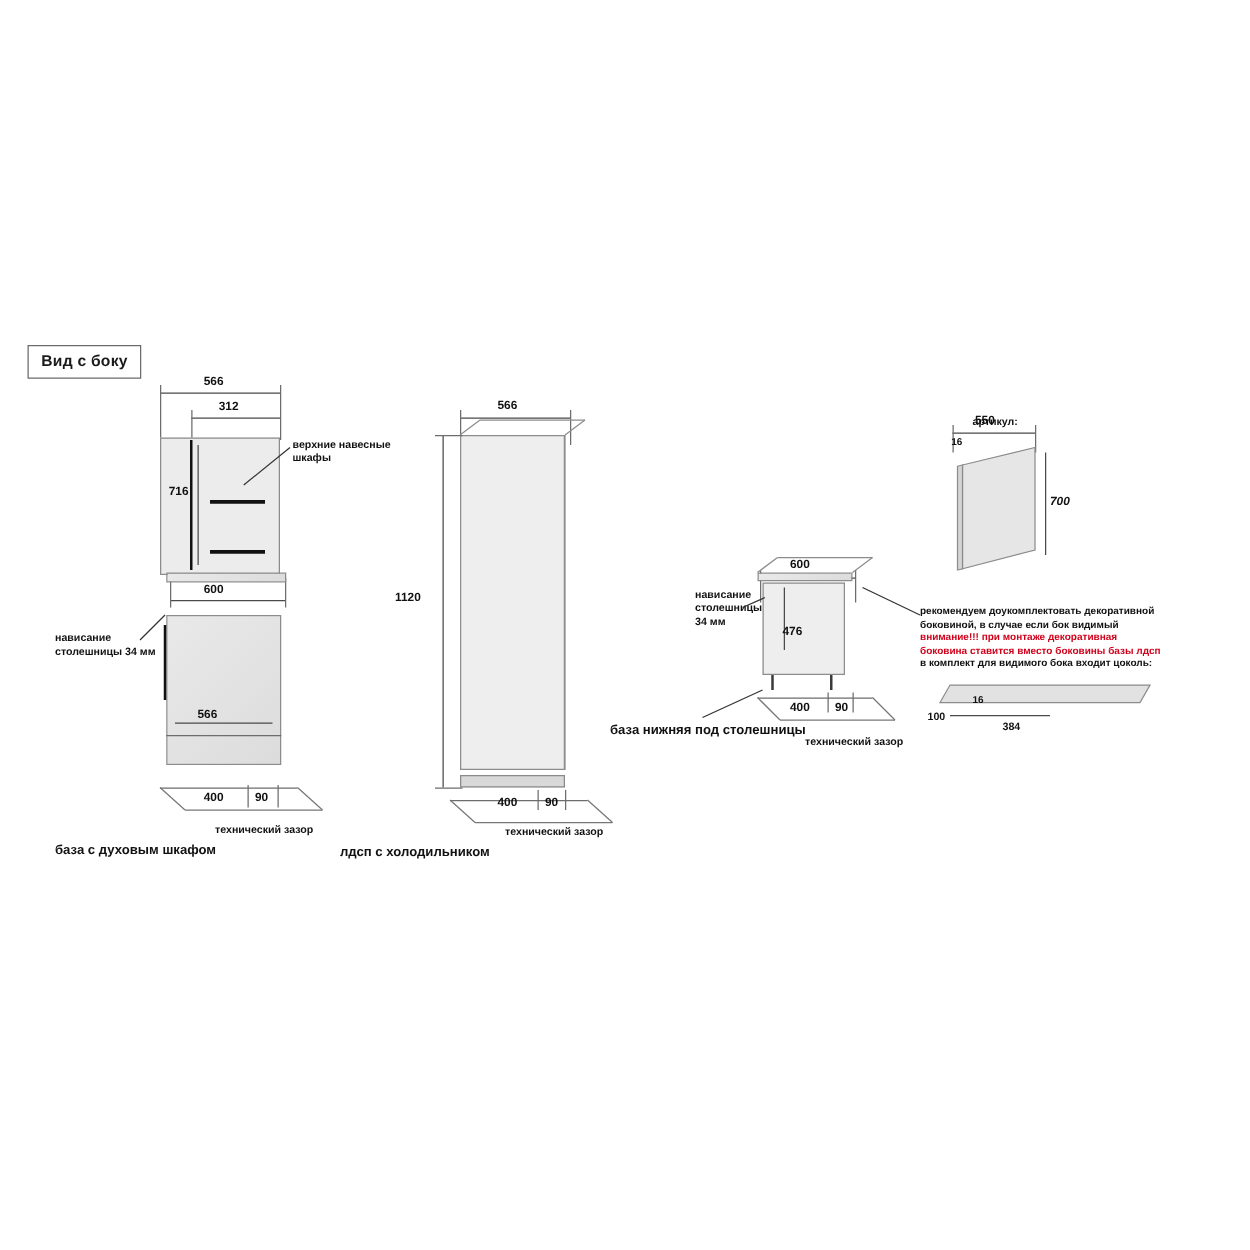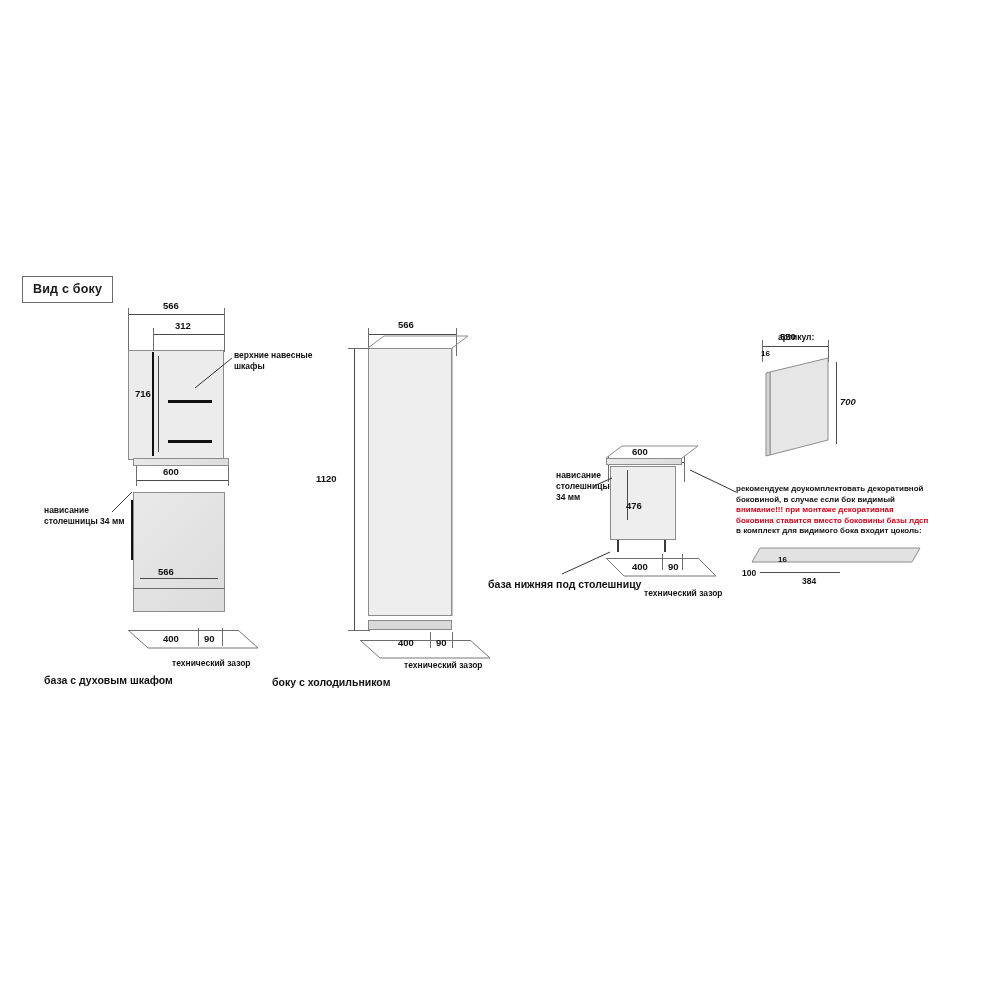--- a/index.html
+++ b/index.html
@@ -149,21 +149,21 @@
   <div class="dimtext abs" style="left:316px;top:473px;">1120</div>
 
   <div class="line hline abs thin" style="left:360px;top:640px;width:110px;"></div>
   <div class="dimtext abs" style="left:398px;top:637px;">400</div>
   <div class="dimtext abs" style="left:436px;top:637px;">90</div>
   <div class="line vline thin abs" style="left:430px;top:632px;height:16px;"></div>
   <div class="line vline thin abs" style="left:452px;top:632px;height:16px;"></div>
 
   <div class="label abs" style="left:404px;top:660px;">технический зазор</div>
 
-  <div class="caption abs" style="left:272px;top:676px;">боку с холодильником</div>
+  <div class="caption abs" style="left:272px;top:676px;">лдсп с холодильником</div>
 
   <div class="line hline dim abs" style="left:608px;top:462px;width:76px;"></div>
   <div class="line vline thin abs" style="left:608px;top:456px;height:26px;"></div>
   <div class="line vline thin abs" style="left:684px;top:456px;height:26px;"></div>
   <div class="dimtext abs" style="left:632px;top:446px;">600</div>
 
   <div class="panel" style="left:606px;top:458px;width:76px;height:7px;"></div>
   <div class="panel light" style="left:610px;top:466px;width:66px;height:74px;"></div>
 
   <div class="line vline abs" style="left:617px;top:540px;height:12px;width:2px;"></div>
@@ -175,21 +175,21 @@
   <div class="label multi abs" style="left:556px;top:470px;width:62px;">нависание<br>столешницы<br>34 мм</div>
 
   <div class="line hline abs thin" style="left:606px;top:558px;width:92px;"></div>
   <div class="dimtext abs" style="left:632px;top:561px;">400</div>
   <div class="dimtext abs" style="left:668px;top:561px;">90</div>
   <div class="line vline thin abs" style="left:662px;top:554px;height:16px;"></div>
   <div class="line vline thin abs" style="left:682px;top:554px;height:16px;"></div>
 
   <div class="label abs" style="left:644px;top:588px;">технический зазор</div>
 
-  <div class="caption abs" style="left:488px;top:578px;">база нижняя под столешницу</div>
+  <div class="caption abs" style="left:488px;top:578px;">база нижняя под столешницы</div>
 
   <div class="label abs" style="left:758px;top:332px;margin-left:20px;">артикул:</div>
 
   <div class="line hline dim abs" style="left:762px;top:346px;width:66px;"></div>
   <div class="line vline thin abs" style="left:762px;top:340px;height:22px;"></div>
   <div class="line vline thin abs" style="left:828px;top:340px;height:22px;"></div>
   <div class="dimtext abs" style="left:780px;top:331px;">550</div>
 
   <div class="dimtext abs" style="left:761px;top:349px;font-size:8px;">16</div>
 

